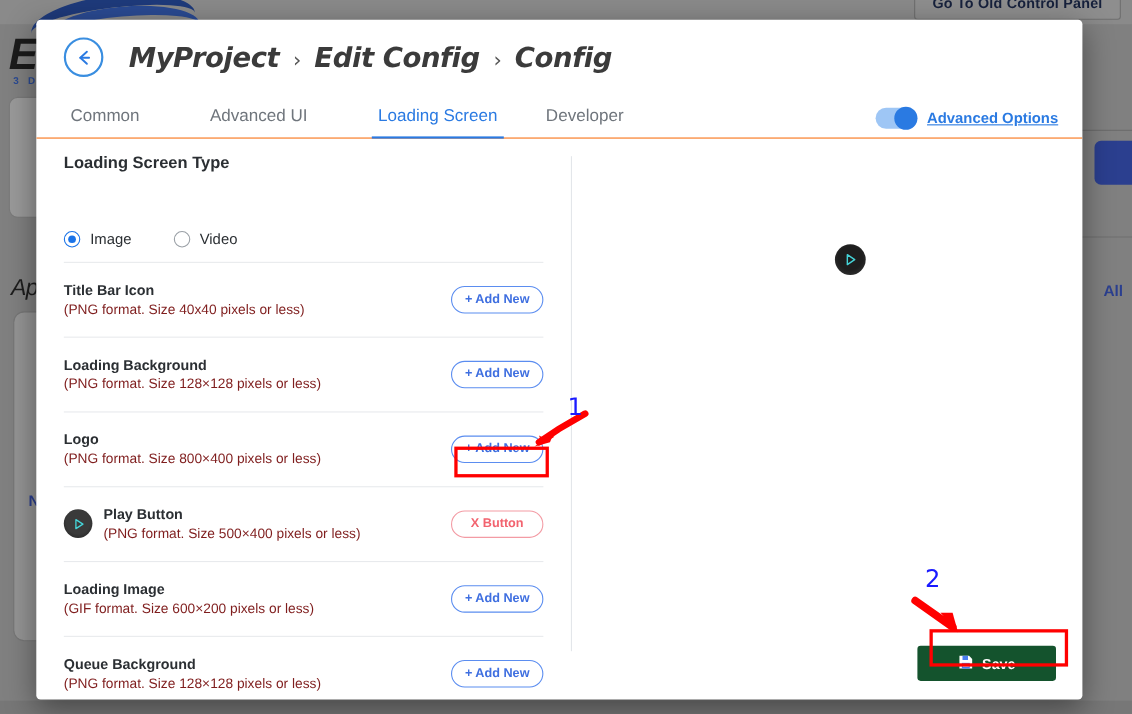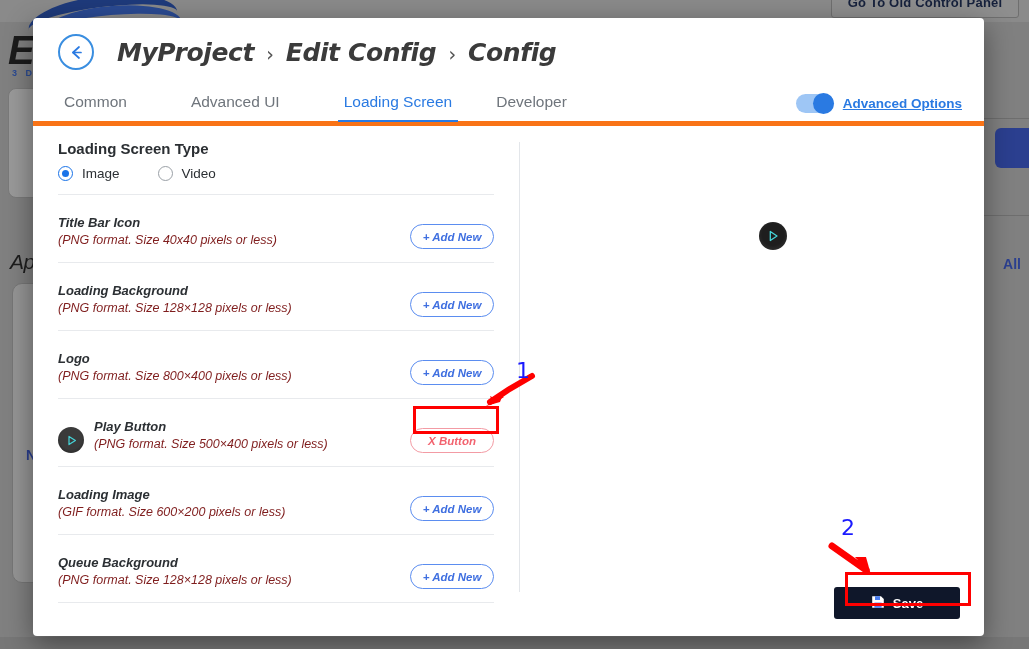--- a/index.html
+++ b/index.html
@@ -111,21 +111,21 @@
     color: #3b3b3b; letter-spacing: -.4px; white-space: nowrap; text-align: center;
   }
   .breadcrumb .sep {
     font-size: 19px; font-weight: normal; font-style: normal;
     color: #555; padding: 0 4px;
   }
 
   .tabbar {
     height: 40px; display: flex; align-items: flex-end;
     padding-left: 25px; padding-right: 22px;
-    border-bottom: 5px solid #f97316;
+    border-bottom: 1px solid #f97316;
     position: relative;
   }
   .tab {
     font-size: 15.5px; color: #6f757c;
     padding: 0 6px 9px 6px; margin-right: 52px;
     cursor: pointer; white-space: nowrap;
     border-bottom: 2.5px solid transparent;
     position: relative; bottom: -1px;
   }
   .tab.active { color: #2a7ae2; border-bottom-color: #2a7ae2; }
@@ -152,37 +152,37 @@
     position: absolute; left: 486px; top: 16px;
     width: 1px; height: 450px; background: #e3e6ea;
   }
   .right-pane { flex: 1; position: relative; }
 
   .section-title {
     font-size: 15px; font-weight: bold; color: #2b2f33;
     padding: 0 0 0 25px;
   }
   .radio-row { display: flex; align-items: center; padding: 9px 0 0 25px; }
-  .radio-item { display: flex; align-items: center; cursor: pointer; margin-right: 38px; }
+  .radio-item { display: flex; align-items: center; cursor: pointer; margin-right: 38px; margin-top: 44px; }
   .radio {
     width: 15px; height: 15px; border-radius: 50%;
     border: 1.8px solid #9aa0a6; background: #fff;
     display: flex; align-items: center; justify-content: center; flex: none;
   }
   .radio.checked { border-color: #1a73e8; }
   .radio.checked::after {
     content: ""; width: 7.5px; height: 7.5px; border-radius: 50%; background: #1a73e8;
   }
   .radio-label { font-size: 13.5px; color: #2b2f33; margin-left: 9px; }
 
   .hr { height: 1px; background: #e8eaed; margin: 13px 25px 0 25px; }
 
   .asset-row {
-    display: flex; align-items: flex-end;
-    padding: 12px 25px 0 25px; min-height: 54px; font-style: italic;
+    display: flex; align-items: center;
+    padding: 12px 25px 0 25px; min-height: 54px;
   }
   .thumb { width: 26px; height: 26px; flex: none; margin-right: 10px; }
   .thumb-circle {
     width: 26px; height: 26px; border-radius: 50%;
     background: radial-gradient(circle at 50% 45%, #3a3a3a 55%, #2a2a2a 78%, #8d8d8d 100%);
     display: flex; align-items: center; justify-content: center;
   }
   .asset-text { flex: 1; min-width: 0; }
   .asset-name { font-size: 13px; font-weight: bold; color: #2b2f33; line-height: 17px; }
   .asset-hint { font-size: 12.5px; color: #7f1d1d; line-height: 17px; margin-top: 1px; }
@@ -199,21 +199,21 @@
   .preview-play {
     position: absolute; left: 240px; top: 96px;
     width: 28px; height: 28px; border-radius: 50%;
     background: radial-gradient(circle at 50% 45%, #1e1e1e 52%, #2b2b2b 74%, #9a9a9a 100%);
     display: flex; align-items: center; justify-content: center;
   }
 
   .save-btn {
     position: absolute; right: 24px; bottom: 17px;
     width: 126px; height: 32px; border-radius: 3px;
-    background: #0f172a; color: #fff;
+    background: #14532d; color: #fff;
     display: flex; align-items: center; justify-content: center; gap: 8px;
     font-size: 13px; font-weight: bold; cursor: pointer;
   }
 
   
   .ann-box {
     position: absolute; border: 3px solid #ff0000;
     pointer-events: none; z-index: 40;
   }
   .ann-num {

